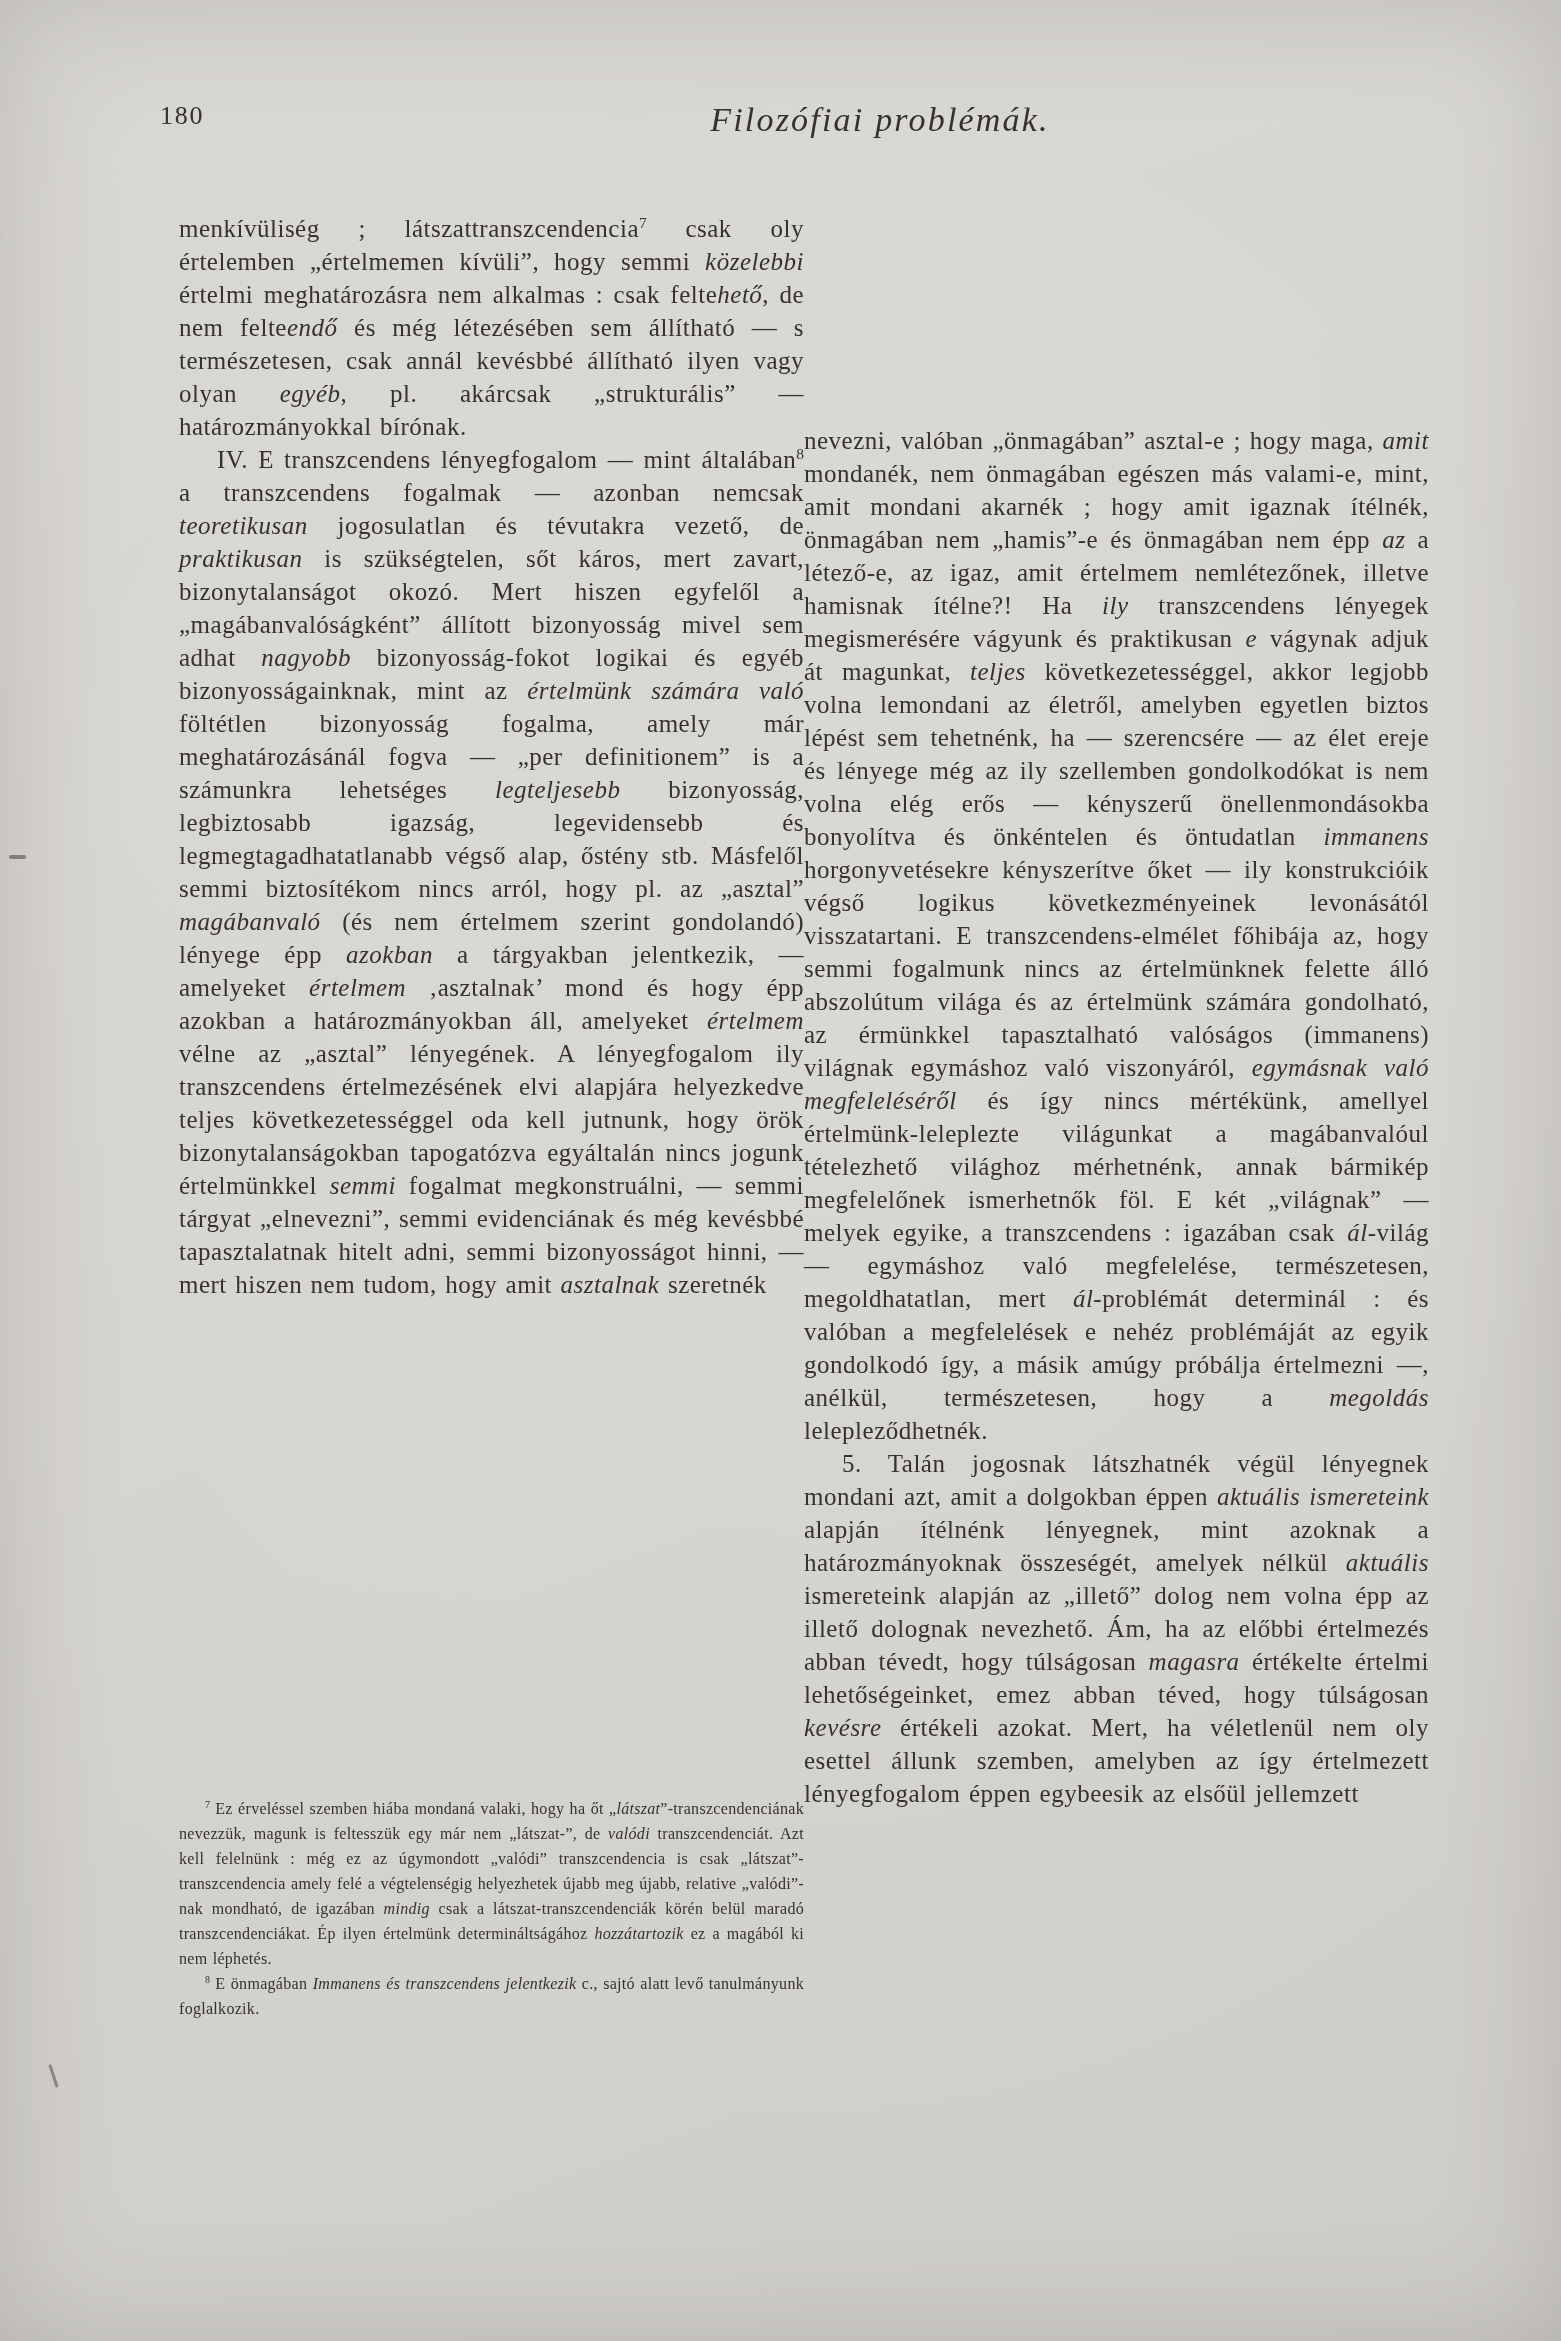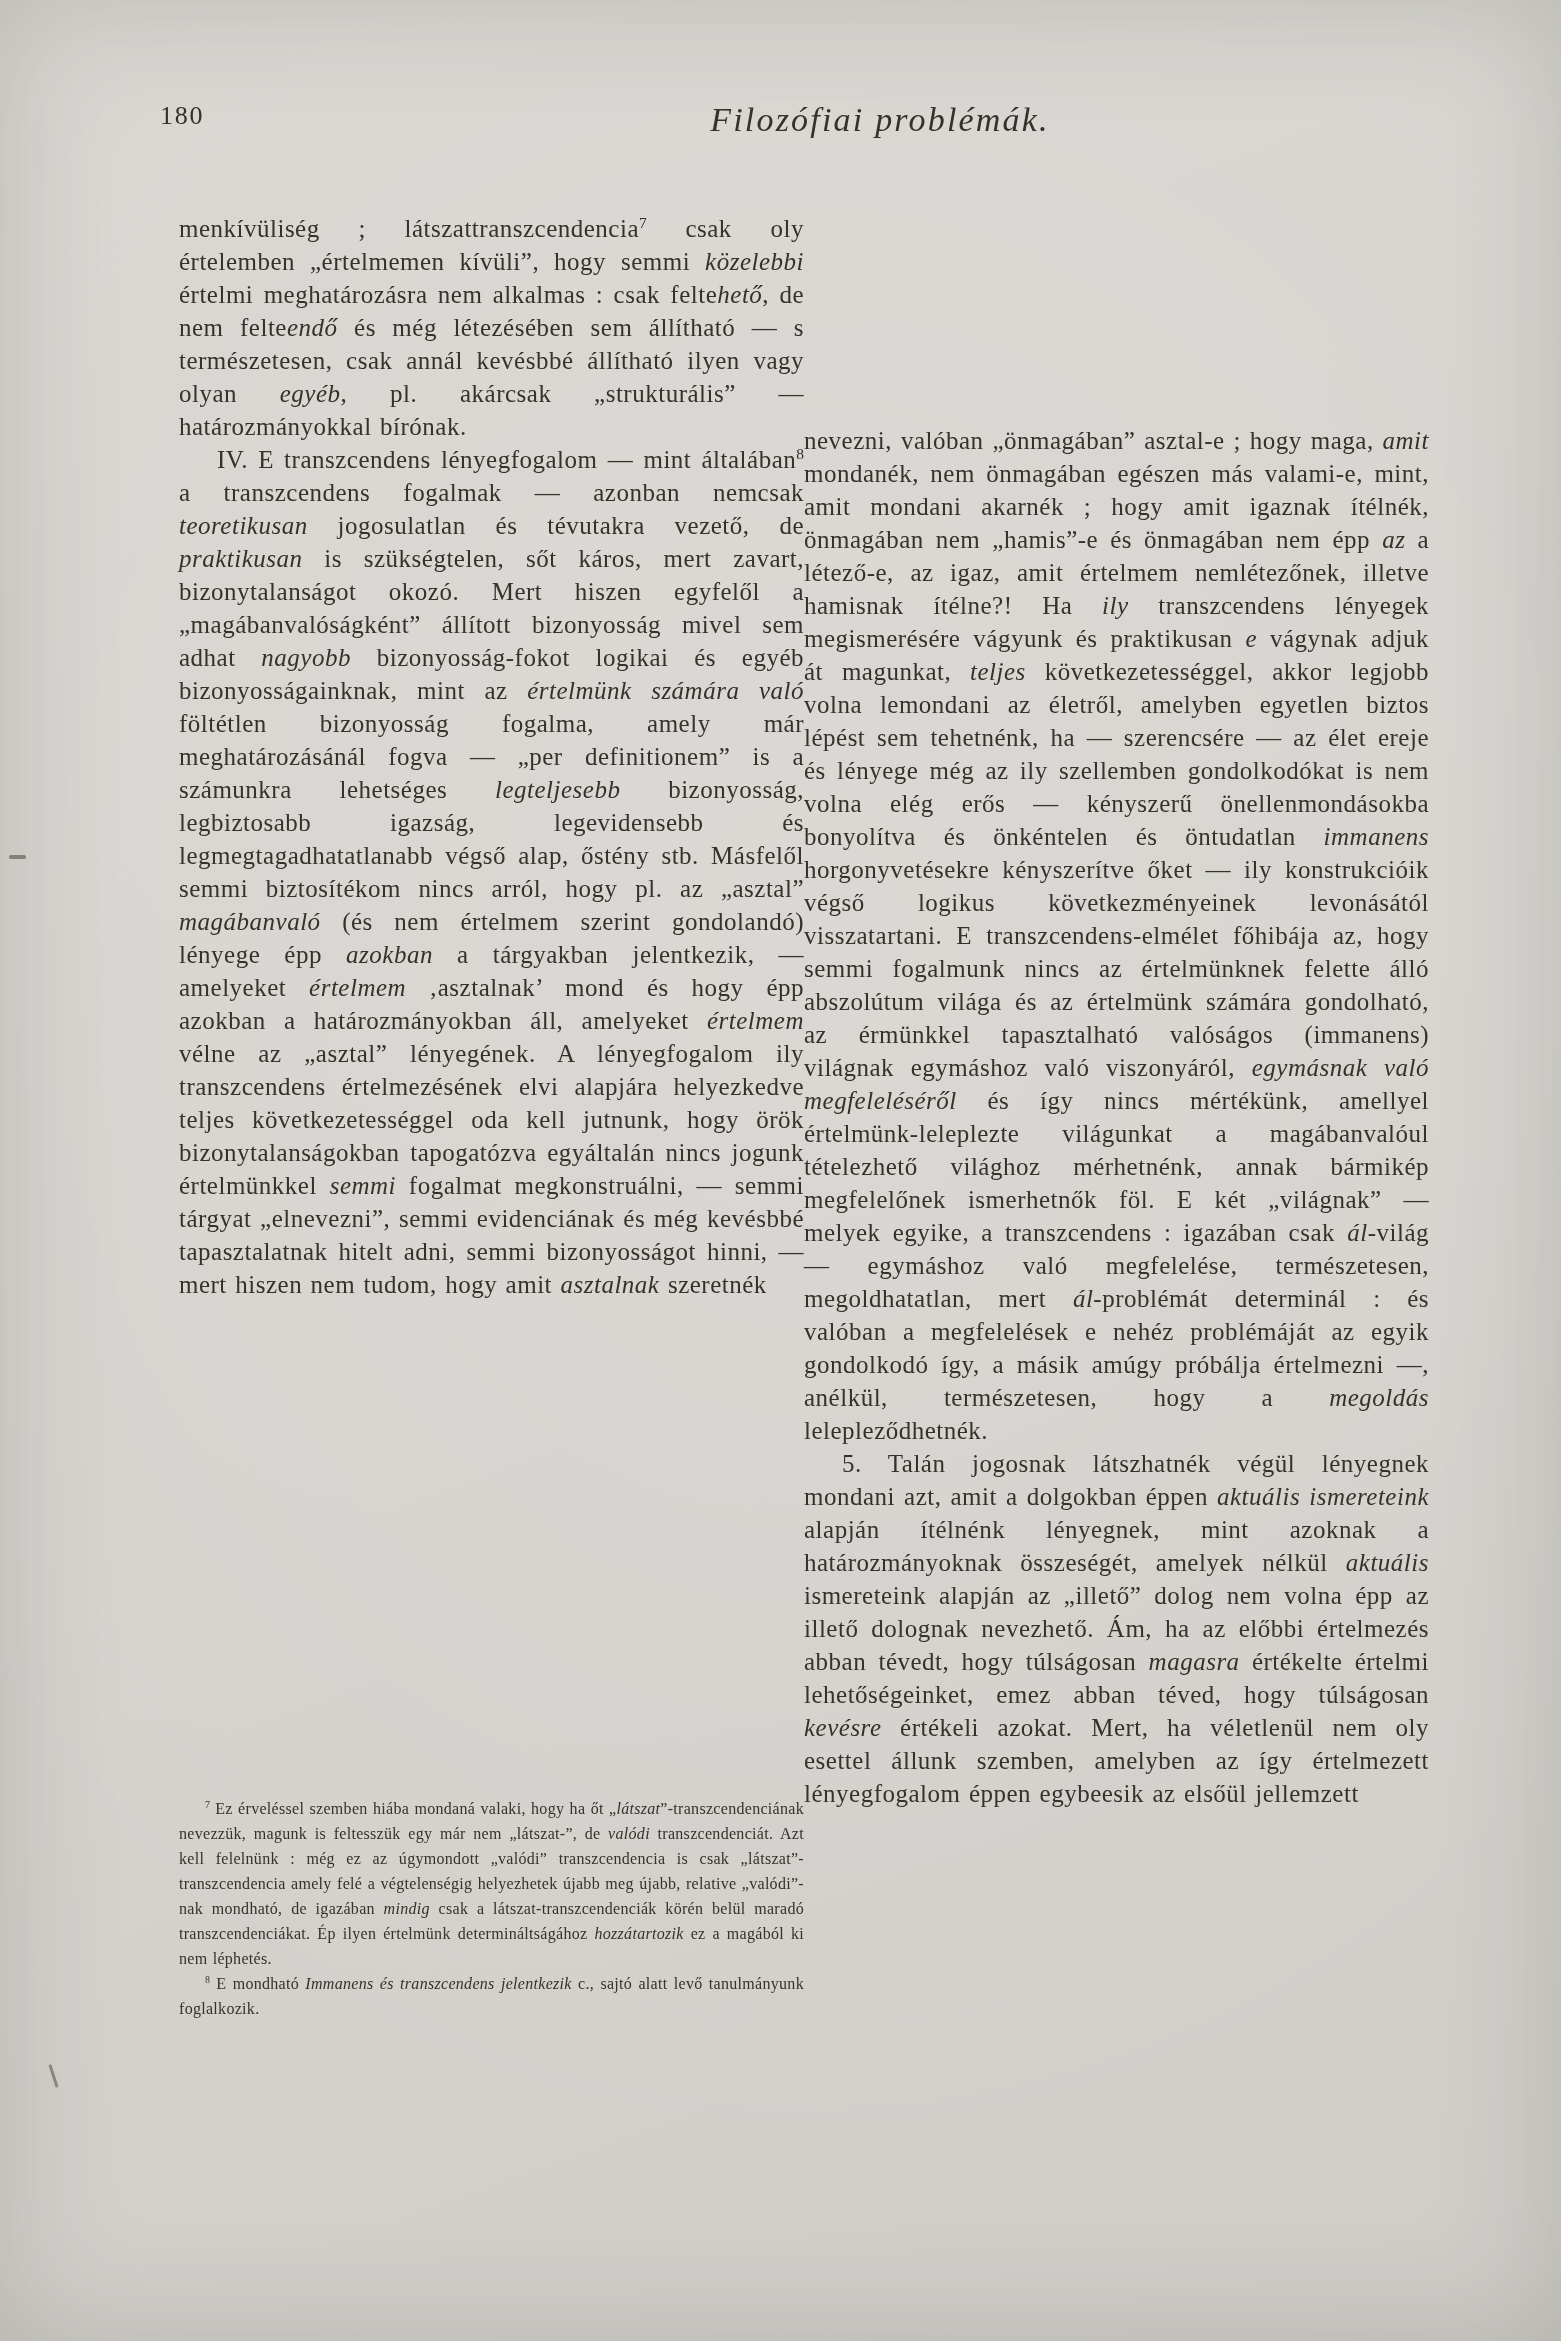--- a/index.html
+++ b/index.html
@@ -78,21 +78,21 @@
   </div>
 
   <div class="columns">
     <div class="col col-left">
       <div class="body">
           <p class="para"><span>menkívüliség ; látszattranszcendencia</span><span class="sup">7</span><span> csak oly értelemben „értelmemen kívüli”, hogy semmi </span><span class="it">közelebbi</span><span> értelmi meghatározásra nem alkalmas : csak felte</span><span class="it">hető</span><span>, de nem felte</span><span class="it">endő</span><span> és még létezésében sem állítható — s természetesen, csak annál kevésbbé állítható ilyen vagy olyan </span><span class="it">egyéb</span><span>, pl. akárcsak „strukturális” — határozmányokkal bírónak.</span></p>
           <p class="para indent"><span>IV. E transzcendens lényegfogalom — mint általában</span><span class="sup">8</span><span> a transzcendens fogalmak — azonban nemcsak </span><span class="it">teoretikusan</span><span> jogosulatlan és tévutakra vezető, de </span><span class="it">praktikusan</span><span> is szükségtelen, sőt káros, mert zavart, bizonytalanságot okozó. Mert hiszen egyfelől a „magábanvalóságként” állított bizonyosság mivel sem adhat </span><span class="it">nagyobb</span><span> bizonyosság-fokot logikai és egyéb bizonyosságainknak, mint az </span><span class="it">értelmünk számára való</span><span> föltétlen bizonyosság fogalma, amely már meghatározásánál fogva — „per definitionem” is a számunkra lehetséges </span><span class="it">legteljesebb</span><span> bizonyosság, legbiztosabb igazság, legevidensebb és legmegtagadhatatlanabb végső alap, őstény stb. Másfelől semmi biztosítékom nincs arról, hogy pl. az „asztal” </span><span class="it">magábanvaló</span><span> (és nem értelmem szerint gondolandó) lényege épp </span><span class="it">azokban</span><span> a tárgyakban jelentkezik, — amelyeket </span><span class="it">értelmem</span><span> ‚asztalnak’ mond és hogy épp azokban a határozmányokban áll, amelyeket </span><span class="it">értelmem</span><span> vélne az „asztal” lényegének. A lényegfogalom ily transzcendens értelmezésének elvi alapjára helyezkedve teljes következetességgel oda kell jutnunk, hogy örök bizonytalanságokban tapogatózva egyáltalán nincs jogunk értelmünkkel </span><span class="it">semmi</span><span> fogalmat megkonstruálni, — semmi tárgyat „elnevezni”, semmi evidenciának és még kevésbbé tapasztalatnak hitelt adni, semmi bizonyosságot hinni, — mert hiszen nem tudom, hogy amit </span><span class="it">asztalnak</span><span> szeretnék</span></p>
         </div>
       <div class="footnotes">
           <p class="para"><span class="sup">7</span><span> Ez érveléssel szemben hiába mondaná valaki, hogy ha őt „</span><span class="it">látszat</span><span>”-transzcendenciának nevezzük, magunk is feltesszük egy már nem „látszat-”, de </span><span class="it">valódi</span><span> transzcendenciát. Azt kell felelnünk : még ez az úgymondott „valódi” transzcendencia is csak „látszat”-transzcendencia amely felé a végtelenségig helyezhetek újabb meg újabb, relative „valódi”-nak mondható, de igazában </span><span class="it">mindig</span><span> csak a látszat-transzcendenciák körén belül maradó transzcendenciákat. Ép ilyen értelmünk determináltságához </span><span class="it">hozzátartozik</span><span> ez a magából ki nem léphetés.</span></p>
-          <p class="para"><span class="sup">8</span><span> E mondható </span><span class="it">Immanens és transzcendens jelentkezik</span><span> c., sajtó alatt levő tanulmányunk foglalkozik.</span></p>
+          <p class="para"><span class="sup">8</span><span> E önmagában </span><span class="it">Immanens és transzcendens jelentkezik</span><span> c., sajtó alatt levő tanulmányunk foglalkozik.</span></p>
         </div>
     </div>
     <div class="col col-right">
       <div class="body">
           <p class="para"><span>nevezni, valóban „önmagában” asztal-e ; hogy maga, </span><span class="it">amit</span><span> mondanék, nem önmagában egészen más valami-e, mint, amit mondani akarnék ; hogy amit igaznak ítélnék, önmagában nem „hamis”-e és önmagában nem épp </span><span class="it">az</span><span> a létező-e, az igaz, amit értelmem nemlétezőnek, illetve hamisnak ítélne?! Ha </span><span class="it">ily</span><span> transzcendens lényegek megismerésére vágyunk és praktikusan </span><span class="it">e</span><span> vágynak adjuk át magunkat, </span><span class="it">teljes</span><span> következetességgel, akkor legjobb volna lemondani az életről, amelyben egyetlen biztos lépést sem tehetnénk, ha — szerencsére — az élet ereje és lényege még az ily szellemben gondolkodókat is nem volna elég erős — kényszerű önellenmondásokba bonyolítva és önkéntelen és öntudatlan </span><span class="it">immanens</span><span> horgonyvetésekre kényszerítve őket — ily konstrukcióik végső logikus következményeinek levonásától visszatartani. E transzcendens-elmélet főhibája az, hogy semmi fogalmunk nincs az értelmünknek felette álló abszolútum világa és az értelmünk számára gondolható, az érmünkkel tapasztalható valóságos (immanens) világnak egymáshoz való viszonyáról, </span><span class="it">egymásnak való megfeleléséről</span><span> és így nincs mértékünk, amellyel értelmünk-leleplezte világunkat a magábanvalóul tételezhető világhoz mérhetnénk, annak bármikép megfelelőnek ismerhetnők föl. E két „világnak” — melyek egyike, a transzcendens : igazában csak </span><span class="it">ál</span><span>-világ — egymáshoz való megfelelése, természetesen, megoldhatatlan, mert </span><span class="it">ál</span><span>-problémát determinál : és valóban a megfelelések e nehéz problémáját az egyik gondolkodó így, a másik amúgy próbálja értelmezni —, anélkül, természetesen, hogy a </span><span class="it">megoldás</span><span> lelepleződhetnék.</span></p>
           <p class="para indent"><span>5. Talán jogosnak látszhatnék végül lényegnek mondani azt, amit a dolgokban éppen </span><span class="it">aktuális ismereteink</span><span> alapján ítélnénk lényegnek, mint azoknak a határozmányoknak összeségét, amelyek nélkül </span><span class="it">aktuális</span><span> ismereteink alapján az „illető” dolog nem volna épp az illető dolognak nevezhető. Ám, ha az előbbi értelmezés abban tévedt, hogy túlságosan </span><span class="it">magasra</span><span> értékelte értelmi lehetőségeinket, emez abban téved, hogy túlságosan </span><span class="it">kevésre</span><span> értékeli azokat. Mert, ha véletlenül nem oly esettel állunk szemben, amelyben az így értelmezett lényegfogalom éppen egybeesik az elsőül jellemzett</span></p>
         </div>
     </div>
   </div>
 

